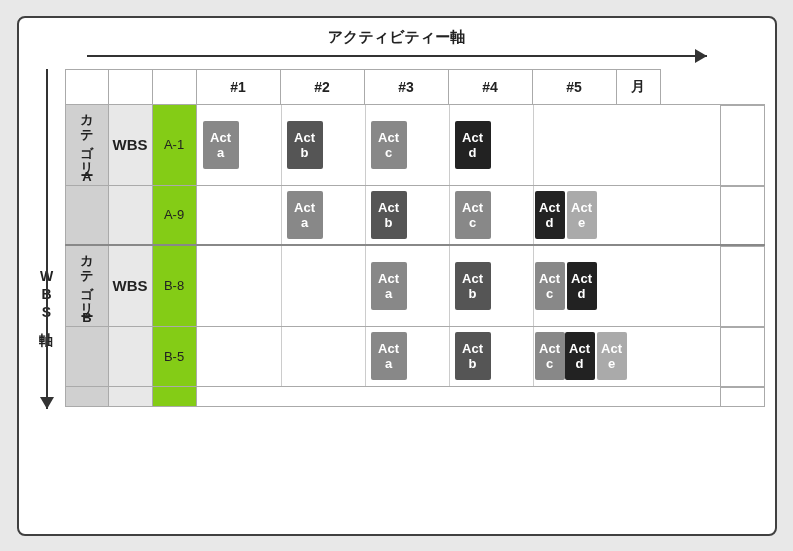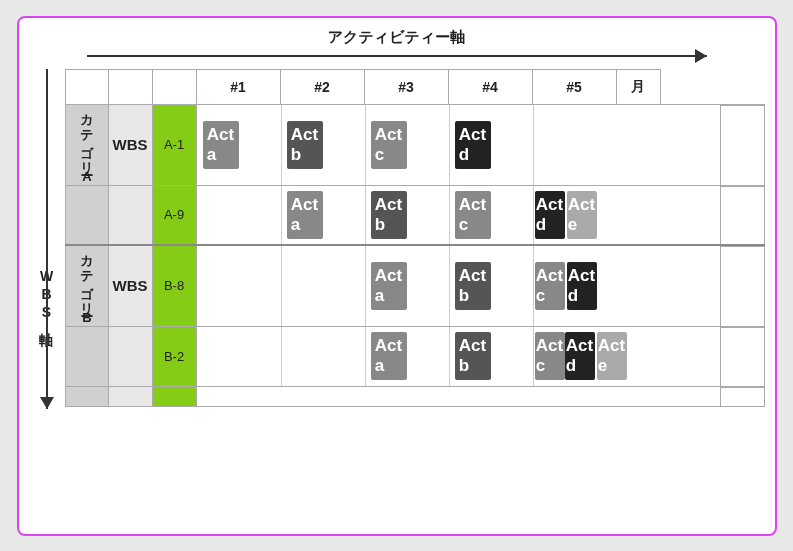--- a/index.html
+++ b/index.html
@@ -6,21 +6,21 @@
     body {
       background: #e8e8e8;
       display: flex;
       justify-content: center;
       align-items: center;
       width: 793px;
       height: 551px;
       font-family: sans-serif;
     }
     .outer-frame {
-      border: 2px solid #d946ef;
+      border: 2px solid #404040;
       border-radius: 8px;
       background: white;
       padding: 10px;
       width: 760px;
       height: 520px;
       position: relative;
       display: flex;
       flex-direction: column;
     }
     
@@ -179,24 +179,25 @@
       font-size: 13px;
     }
     .act-block-abs {
       position: absolute;
       display: flex;
       flex-direction: column;
       align-items: center;
       justify-content: center;
       width: 36px;
       height: 48px;
-      font-size: 17px;
+      font-size: 13px;
       font-weight: bold;
       color: white;
       border-radius: 2px;
+      text-align: center;
     }
   </style>
 </head>
 <body>
 
 <div class="outer-frame">
 
   <div class="top-axis">
     <div class="top-axis-label">アクティビティー軸</div>
     <div class="top-axis-arrow">
@@ -295,21 +296,21 @@
               <div class="act-block-abs" style="left:338px; top:50%; transform:translateY(-50%); background:#888; width:30px;">Act<br>c</div>
 
               <div class="act-block-abs" style="left:370px; top:50%; transform:translateY(-50%); background:#222; width:30px;">Act<br>d</div>
             </div>
             <div class="cell month-col" style="border-left:none;"></div>
           </div>
 
           <div class="row">
             <div class="cell cat-cell" style="background:#d0d0d0;"></div>
             <div class="cell wbs-label-cell"></div>
-            <div class="cell id-cell">B-2</div>
+            <div class="cell id-cell">B-5</div>
             <div style="display:flex; flex: 1; position:relative; align-items:center; border-right: 1px solid #aaa;">
               <div style="position:absolute;left:84px;top:0;bottom:0;width:1px;background:#ccc;"></div>
               <div style="position:absolute;left:168px;top:0;bottom:0;width:1px;background:#ccc;"></div>
               <div style="position:absolute;left:252px;top:0;bottom:0;width:1px;background:#ccc;"></div>
               <div style="position:absolute;left:336px;top:0;bottom:0;width:1px;background:#ccc;"></div>
 
               <div class="act-block-abs" style="left:174px; top:50%; transform:translateY(-50%); background:#888;">Act<br>a</div>
 
               <div class="act-block-abs" style="left:258px; top:50%; transform:translateY(-50%); background:#555;">Act<br>b</div>
 

